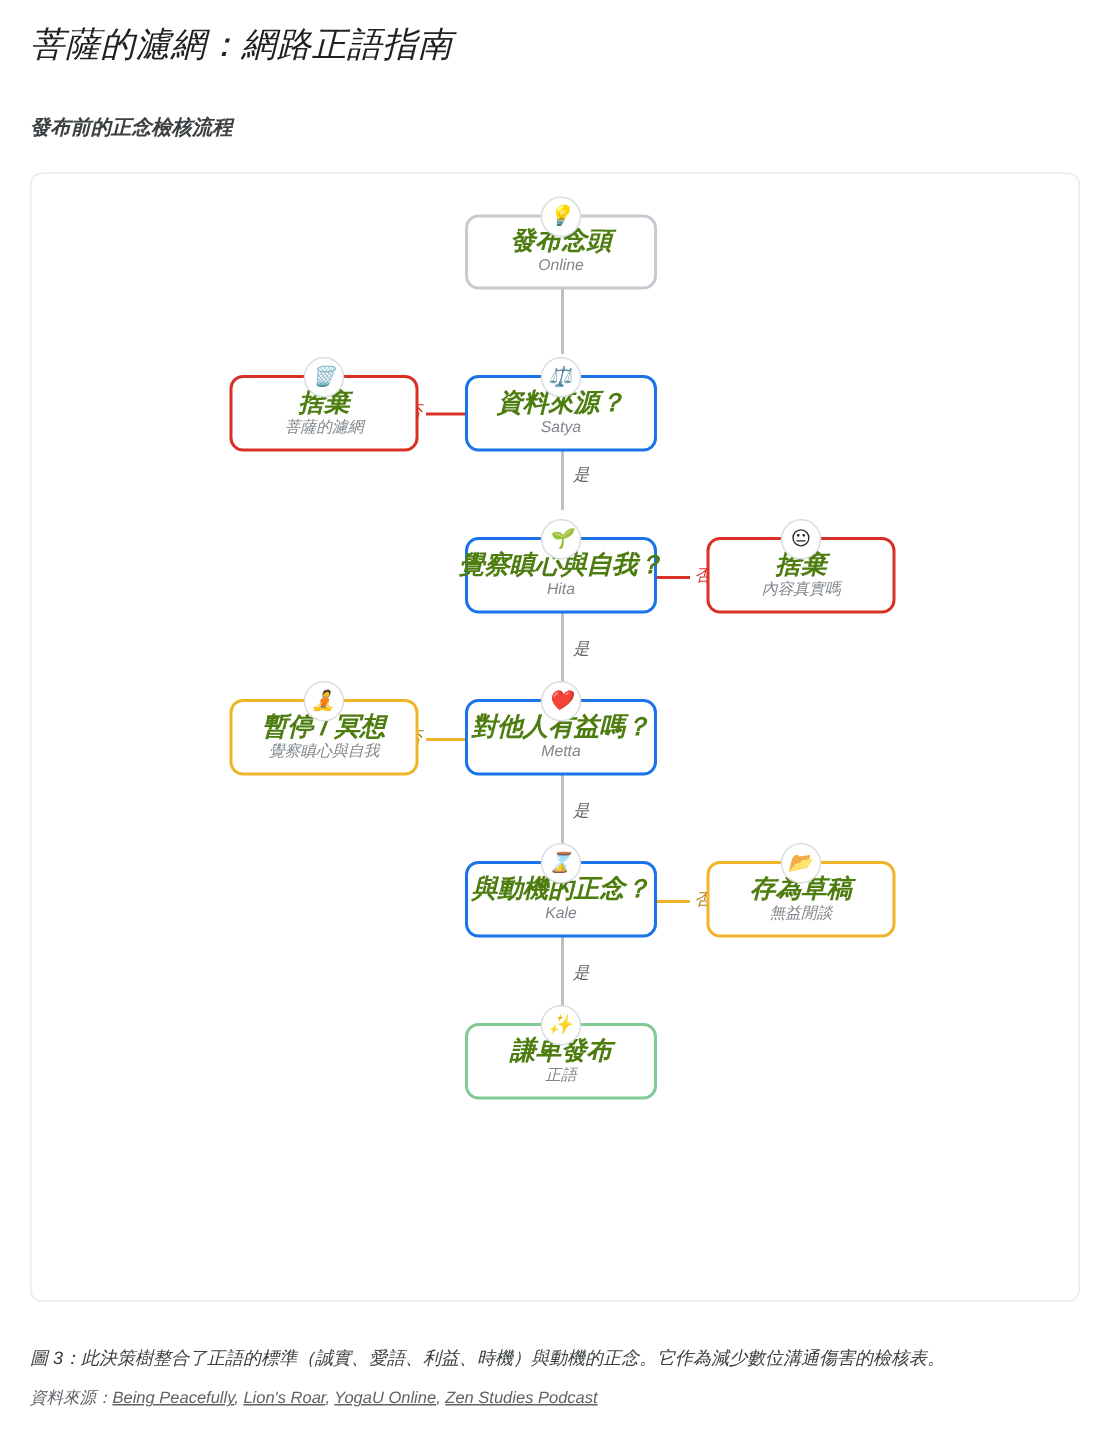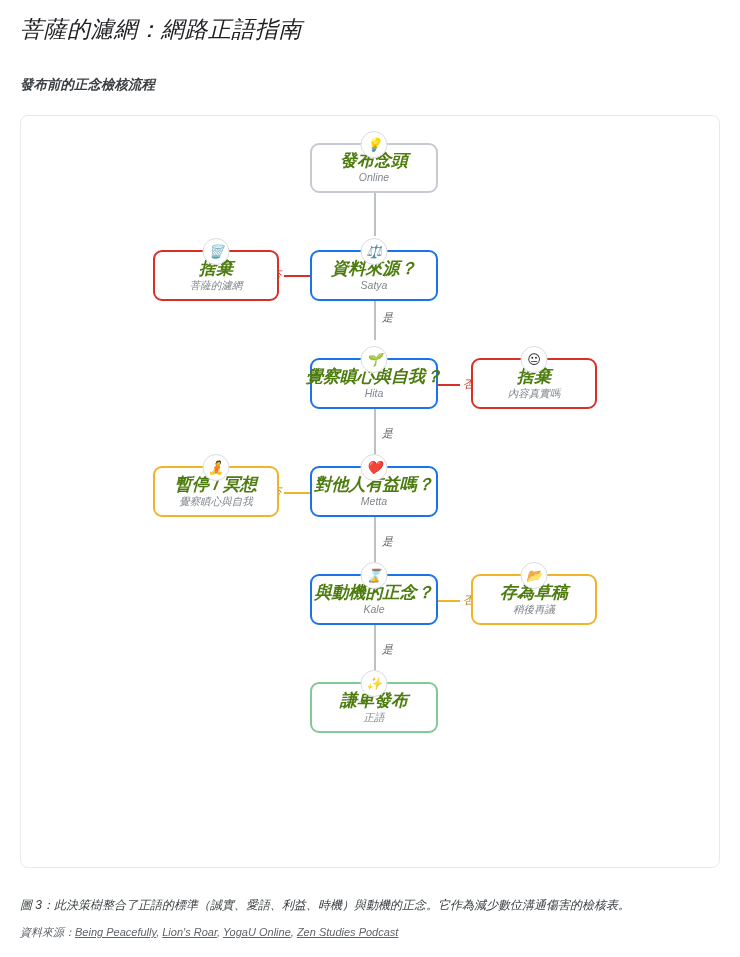--- a/index.html
+++ b/index.html
@@ -236,21 +236,21 @@
 
       <div class="node blue" style="left: 289px; top: 458px; width: 128px; height: 51px; border-color: rgb(26, 115, 232);">
         <div class="node-icon">⌛</div>
         <div class="title">與動機的正念？</div>
         <div class="sub">Kale</div>
       </div>
 
       <div class="node amber" style="left: 450px; top: 458px; width: 126px; height: 51px; border-color: rgb(240, 180, 41);">
         <div class="node-icon">📂</div>
         <div class="title">存為草稿</div>
-        <div class="sub">稍後再議</div>
+        <div class="sub">無益閒談</div>
       </div>
 
       <div class="node green" style="left: 289px; top: 566px; width: 128px; height: 51px; border-color: rgb(129, 201, 149);">
         <div class="node-icon">✨</div>
         <div class="title">謙卑發布</div>
         <div class="sub">正語</div>
       </div>
 
     </div>
   </div>

